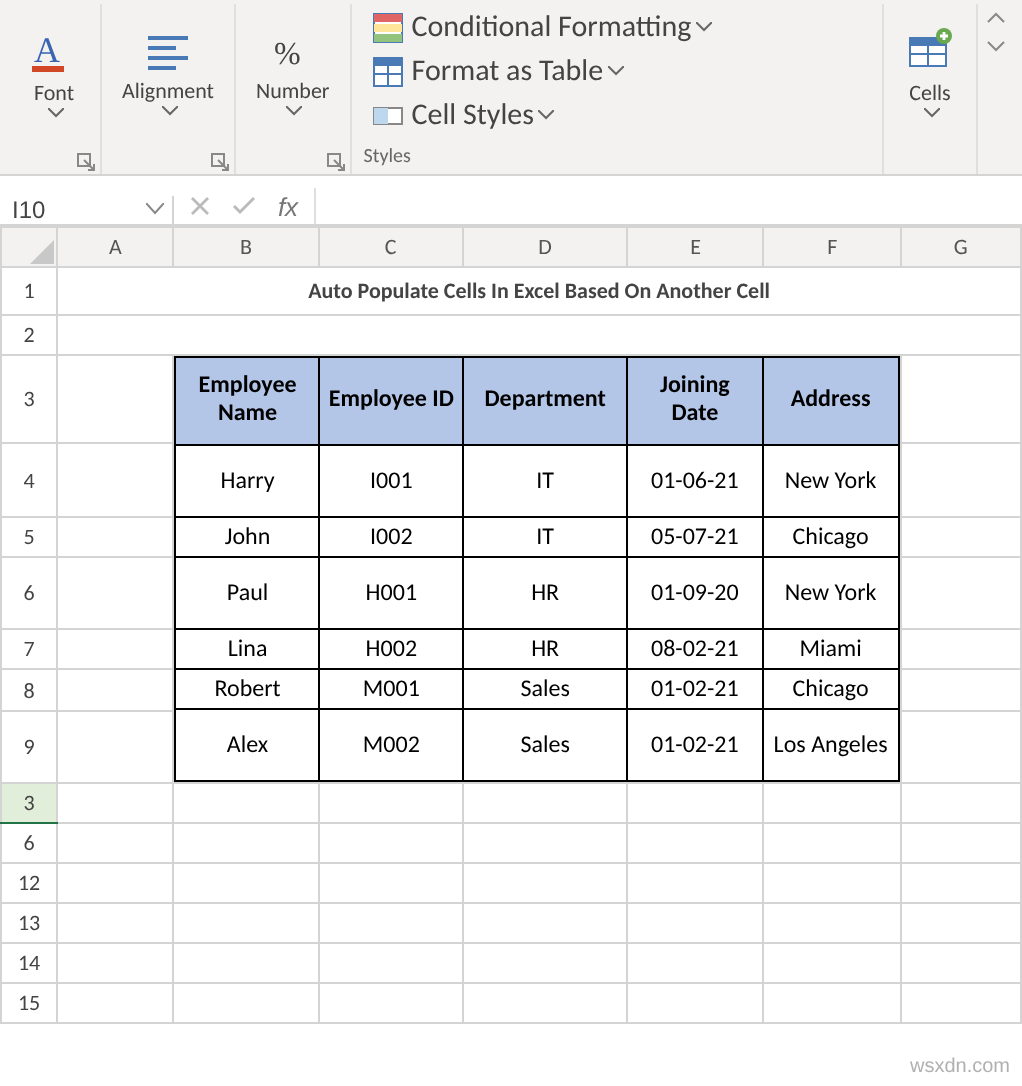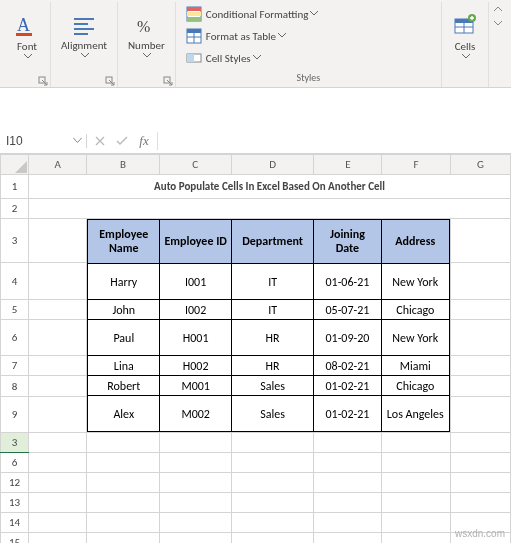--- a/index.html
+++ b/index.html
@@ -31,21 +31,21 @@
     align-items: center;
     padding: 2px 6px 2px 6px;
     border-right: 1px solid #e1dfdd;
   }
   .rgroup:last-of-type { border-right: none; }
   .rgroup .body { flex: 1; display: flex; flex-direction: column; justify-content: center; align-items: center; }
   .rgroup .caption {
     font-size: 10px;
     color: #666;
     padding-bottom: 1px;
-    text-align: center;
+    text-align: left;
     white-space: nowrap;
   }
   .big-btn {
     display: flex;
     flex-direction: column;
     align-items: center;
     justify-content: center;
     padding: 0 4px;
     cursor: default;
   }
@@ -56,21 +56,21 @@
     display: flex;
     flex-direction: column;
     align-items: flex-start;
     justify-content: center;
     gap: 2px;
     padding: 0 4px;
   }
   .styles-item {
     display: flex;
     align-items: center;
-    font-size: 11px;
+    font-size: 15px;
     color: #444;
     height: 20px;
     cursor: default;
     white-space: nowrap;
   }
   .styles-item svg { margin-right: 4px; flex: 0 0 auto; }
   .launcher {
     position: absolute;
     right: 2px;
     bottom: 1px;
@@ -84,25 +84,24 @@
     justify-content: flex-start;
     align-items: center;
     padding: 2px 2px;
     width: 14px;
   }
   .ribbon-tail svg { margin-bottom: 4px; }
 
   
   .fbar {
     display: flex;
-    align-items: center;
+    align-items: flex-end;
     border-bottom: 1px solid #d4d4d4;
     height: 24px;
     background: #fff;
-    margin-top: 41px;
   }
   .namebox-wrap {
     display: flex;
     align-items: center;
     border-right: 1px solid #d4d4d4;
     position: relative;
     width: 86px;
   }
   .namebox {
     border: none;
@@ -129,21 +128,21 @@
   .fx-btn {
     width: 18px;
     height: 18px;
     display: flex;
     align-items: center;
     justify-content: center;
     color: #a6a6a6;
   }
   .fx-label {
     font-style: italic;
-    font-family: Liberation Serif, serif;
+    font-family: Liberation Sans, sans-serif;
     font-size: 13px;
     color: #777;
   }
   .formula-input {
     flex: 1;
     border: none;
     outline: none;
     padding: 0 6px;
     font-size: 12px;
   }

